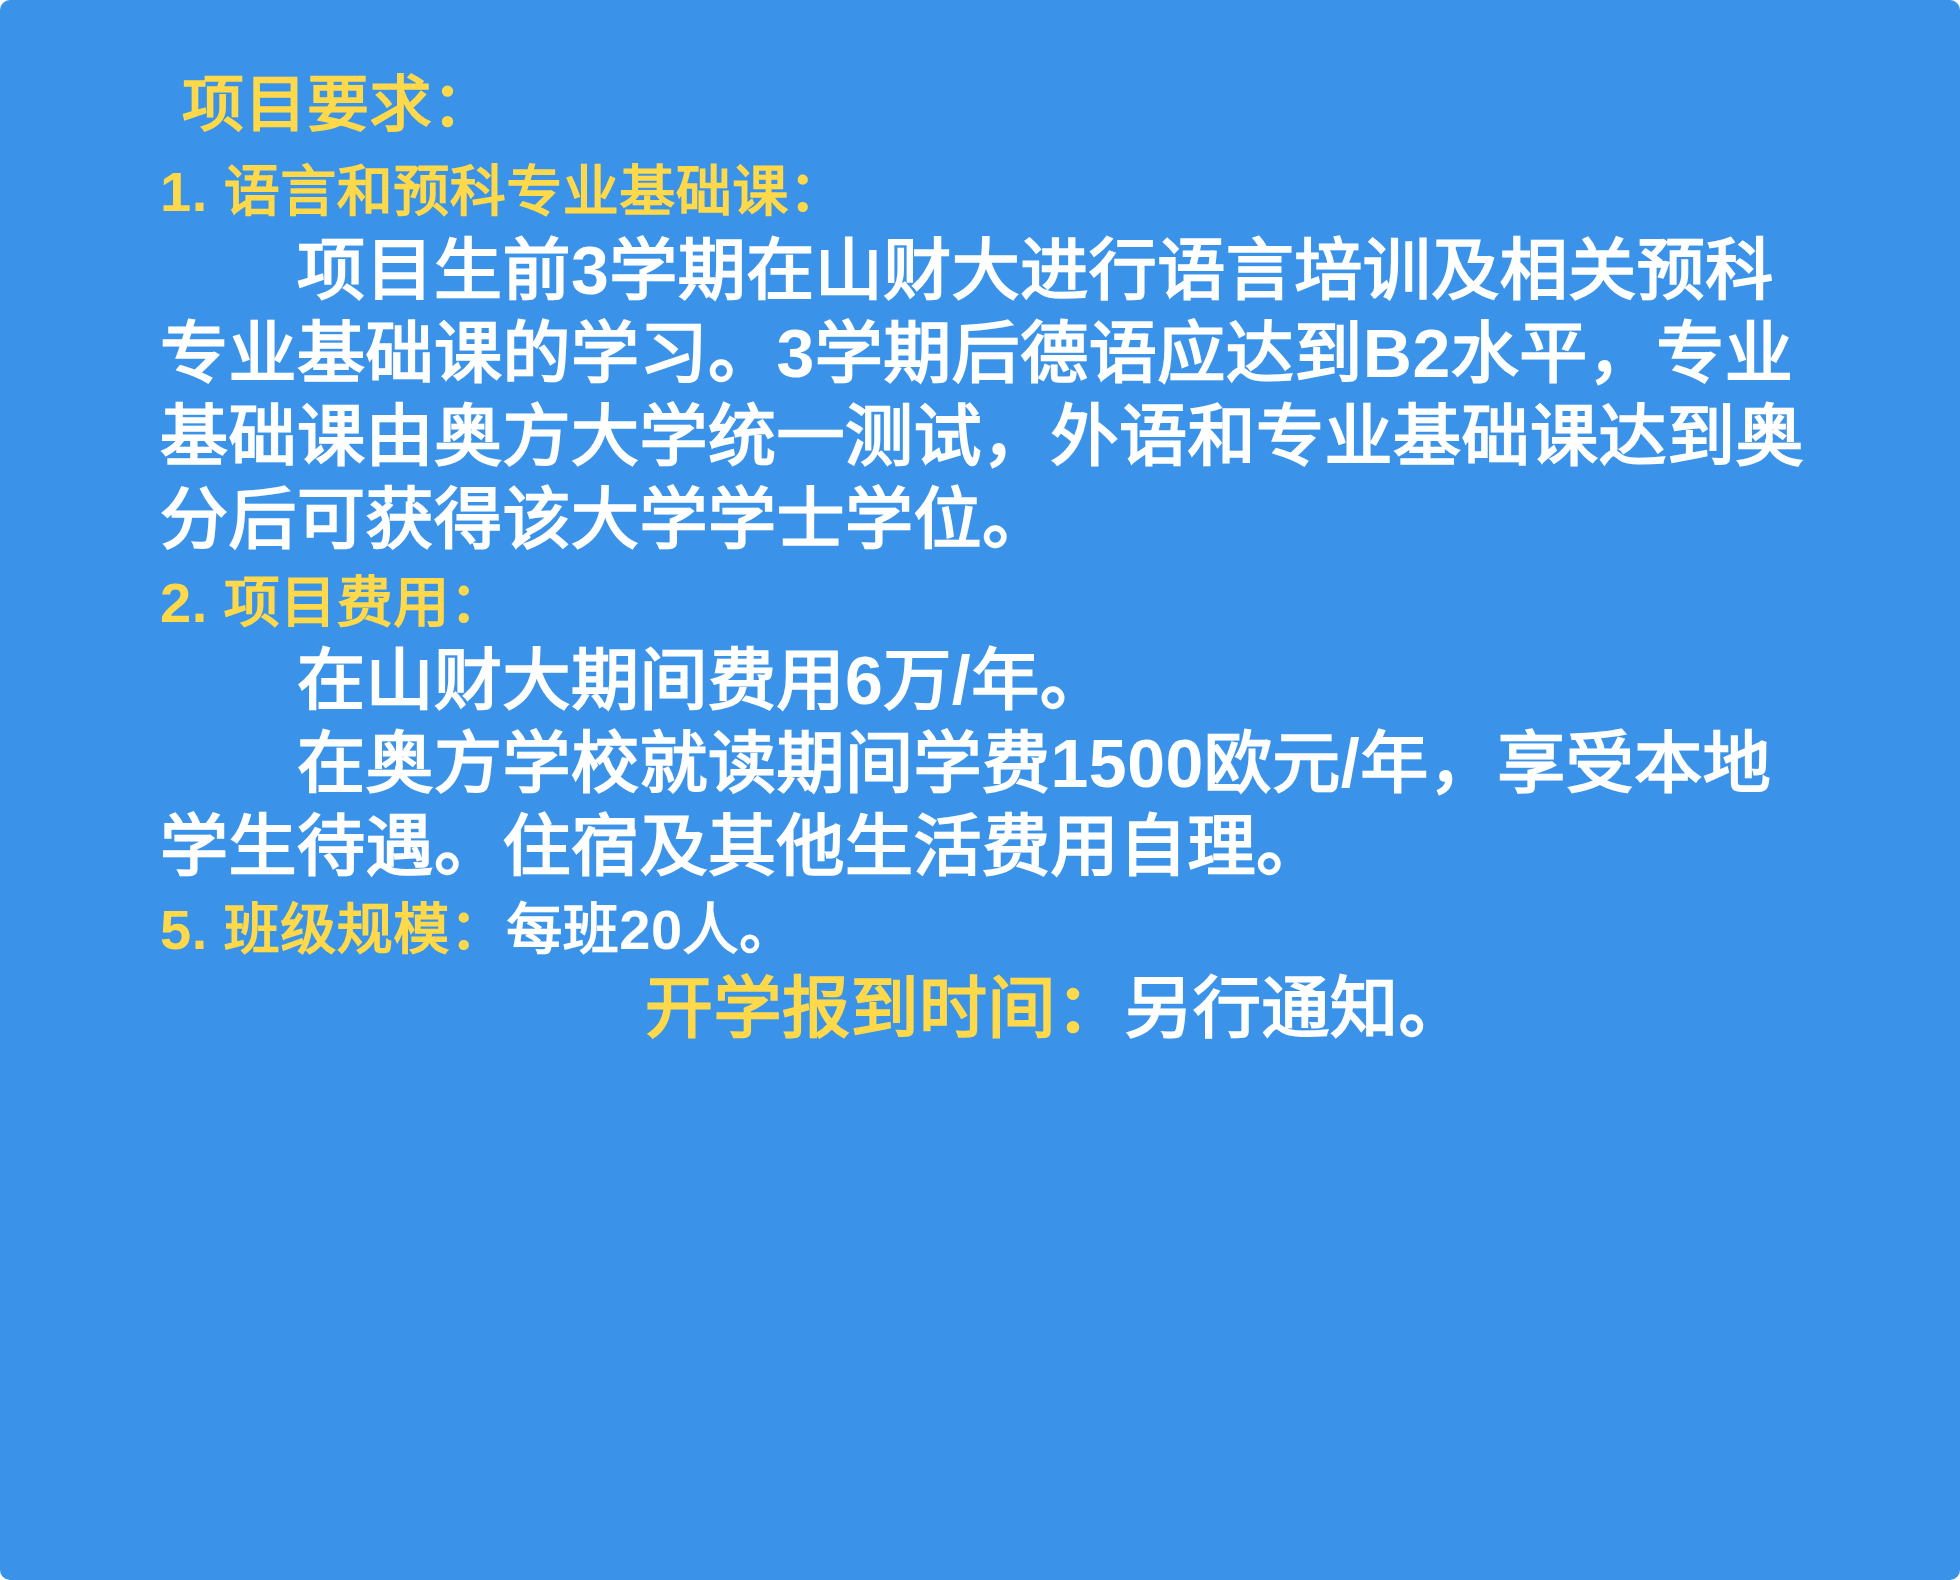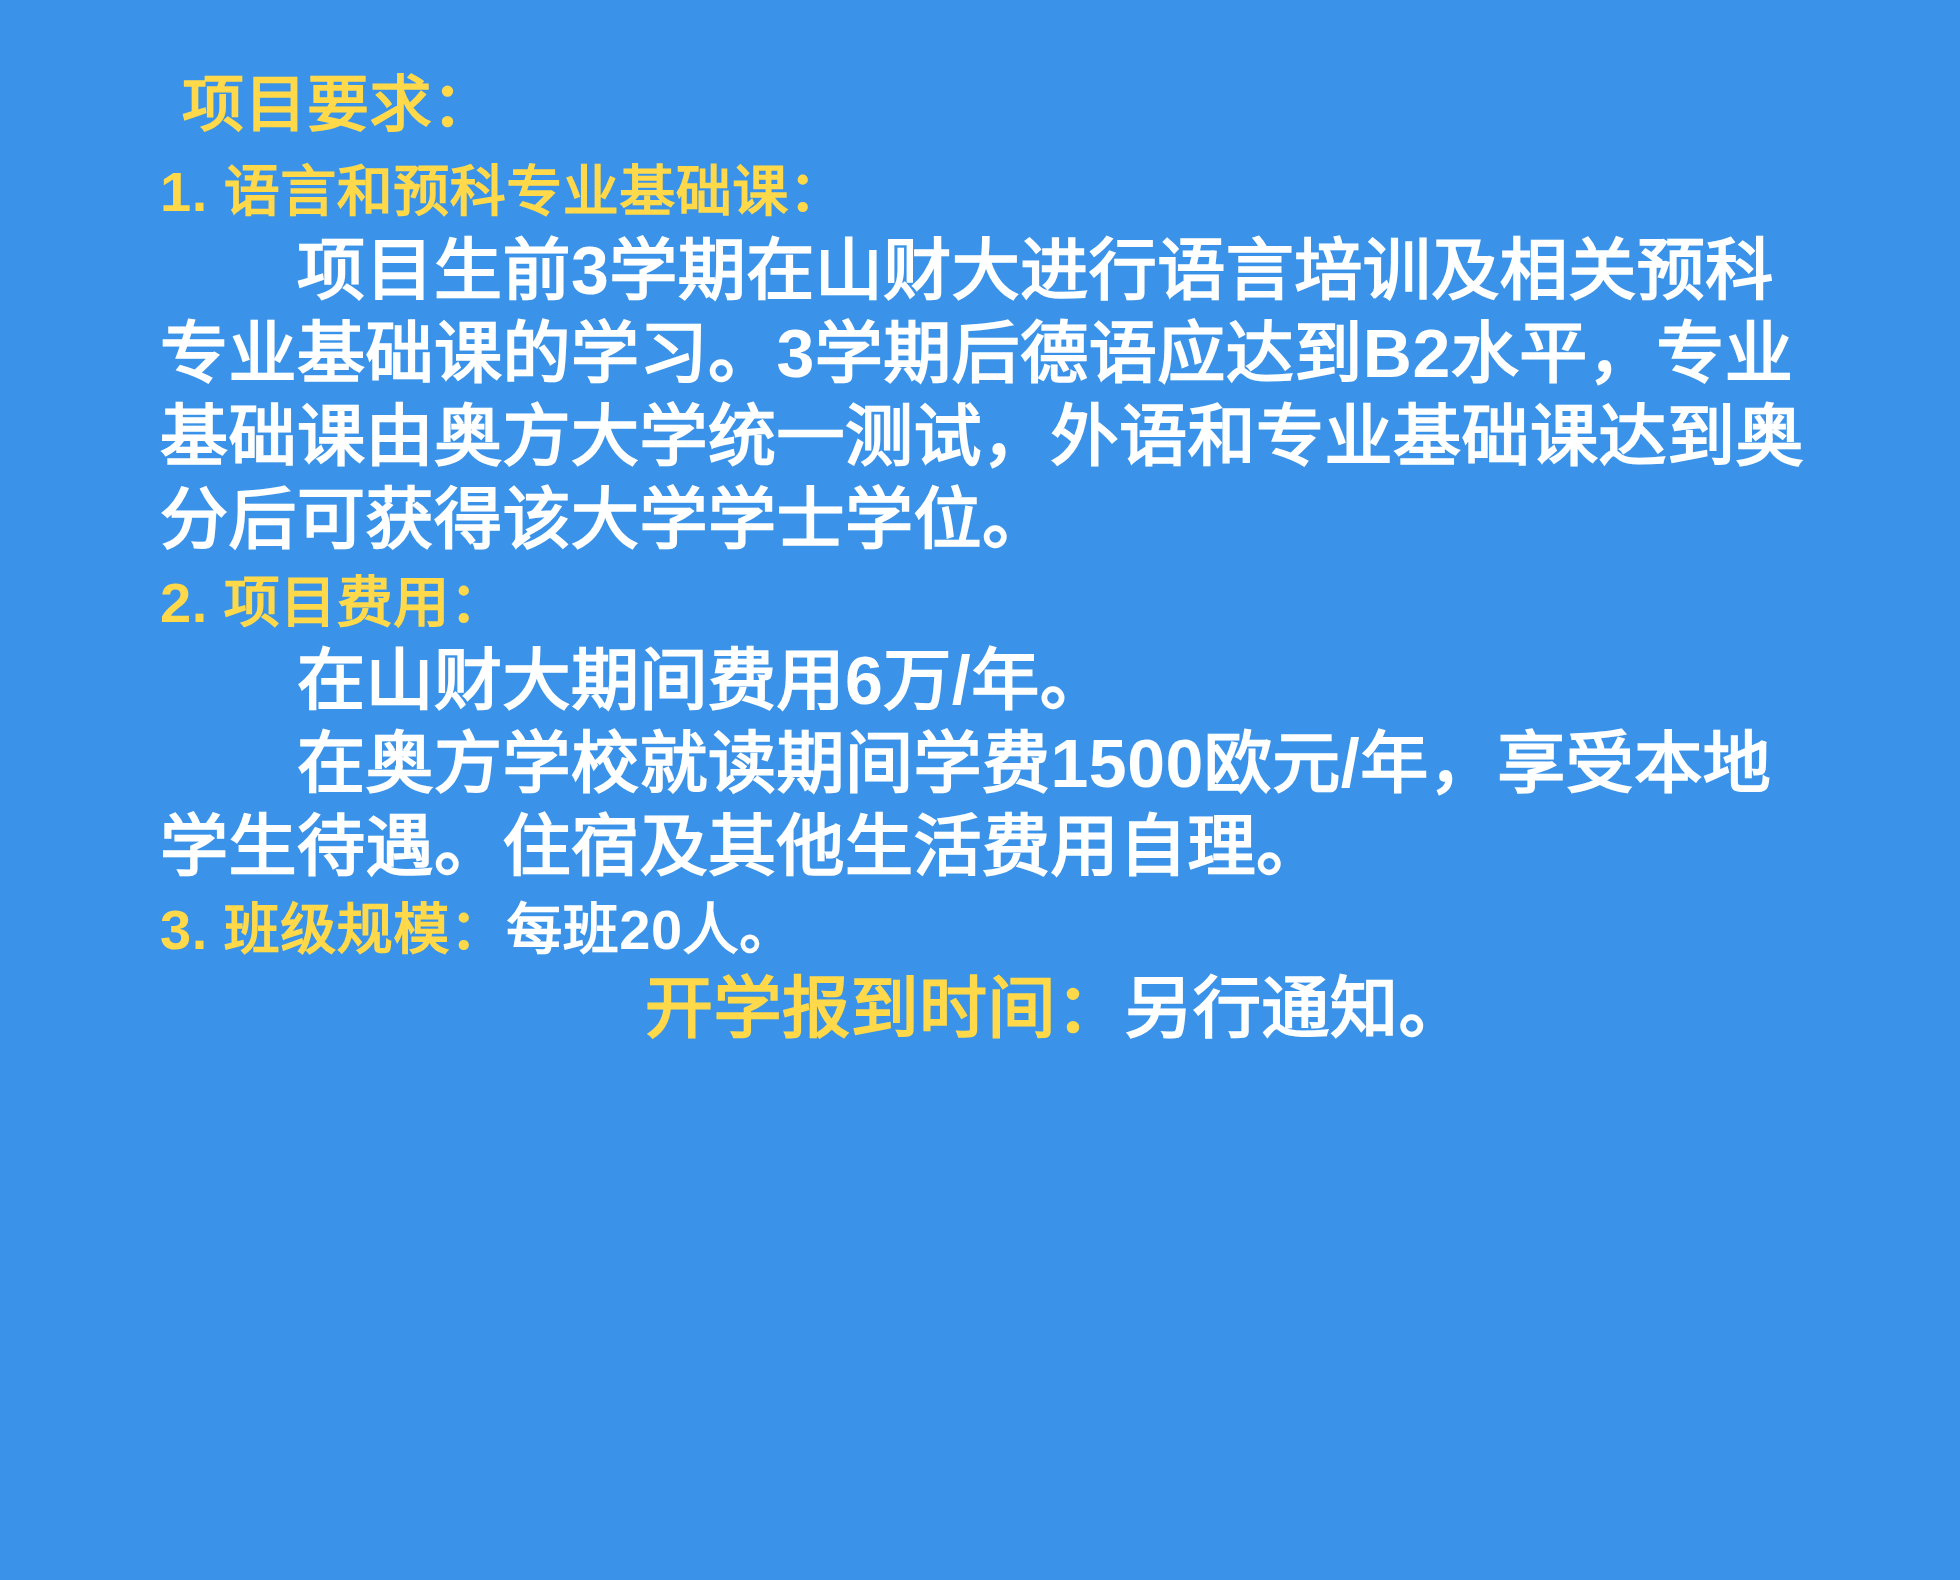--- a/index.html
+++ b/index.html
@@ -13,20 +13,21 @@
     overflow: hidden;
     font-family: "Liberation Sans", "DejaVu Sans", sans-serif;
   }
   .slide {
     position: relative;
     width: 1960px;
     height: 1580px;
     background: #3a93e8;
     box-sizing: border-box;
     padding: 60px 120px 0 160px;
+    border-radius: 10px;
   }
   .line {
     font-size: 68px;
     line-height: 1.30;
     font-weight: 700;
     color: #ffffff;
     letter-spacing: 0.5px;
     white-space: nowrap;
   }
   .heading {
@@ -75,21 +76,21 @@
 
   <div class="line heading sec-head" style="color: rgb(255, 217, 74);">2. 项目费用：</div>
 
   <div class="line tight" style="color: rgb(255, 255, 255);">　　在山财大期间费用6万/年。</div>
   <div class="line tight" style="color: rgb(255, 255, 255);">　　在奥方学校就读期间学费1500欧元/年，享受本地</div>
   <div class="line tight" style="color: rgb(255, 255, 255);">学生待遇。住宿及其他生活费用自理。</div>
 
   <div class="gap-sm"></div>
 
   <div class="line sec-head mix" style="color: rgb(255, 255, 255);">
-    <span class="hl" style="color: rgb(255, 217, 74);">3. 班级规模：</span><span class="wt" style="color: rgb(255, 255, 255);">每班20人。</span>
+    <span class="hl" style="color: rgb(255, 217, 74);">5. 班级规模：</span><span class="wt" style="color: rgb(255, 255, 255);">每班20人。</span>
   </div>
 
   <div class="line tight mix indent" style="color: rgb(255, 255, 255); text-align: center;">
     <span class="hl" style="color: rgb(255, 217, 74);">开学报到时间：</span><span class="wt" style="color: rgb(255, 255, 255);">另行通知。</span>
   </div>
 
 
 </div>
 
 </body></html>

